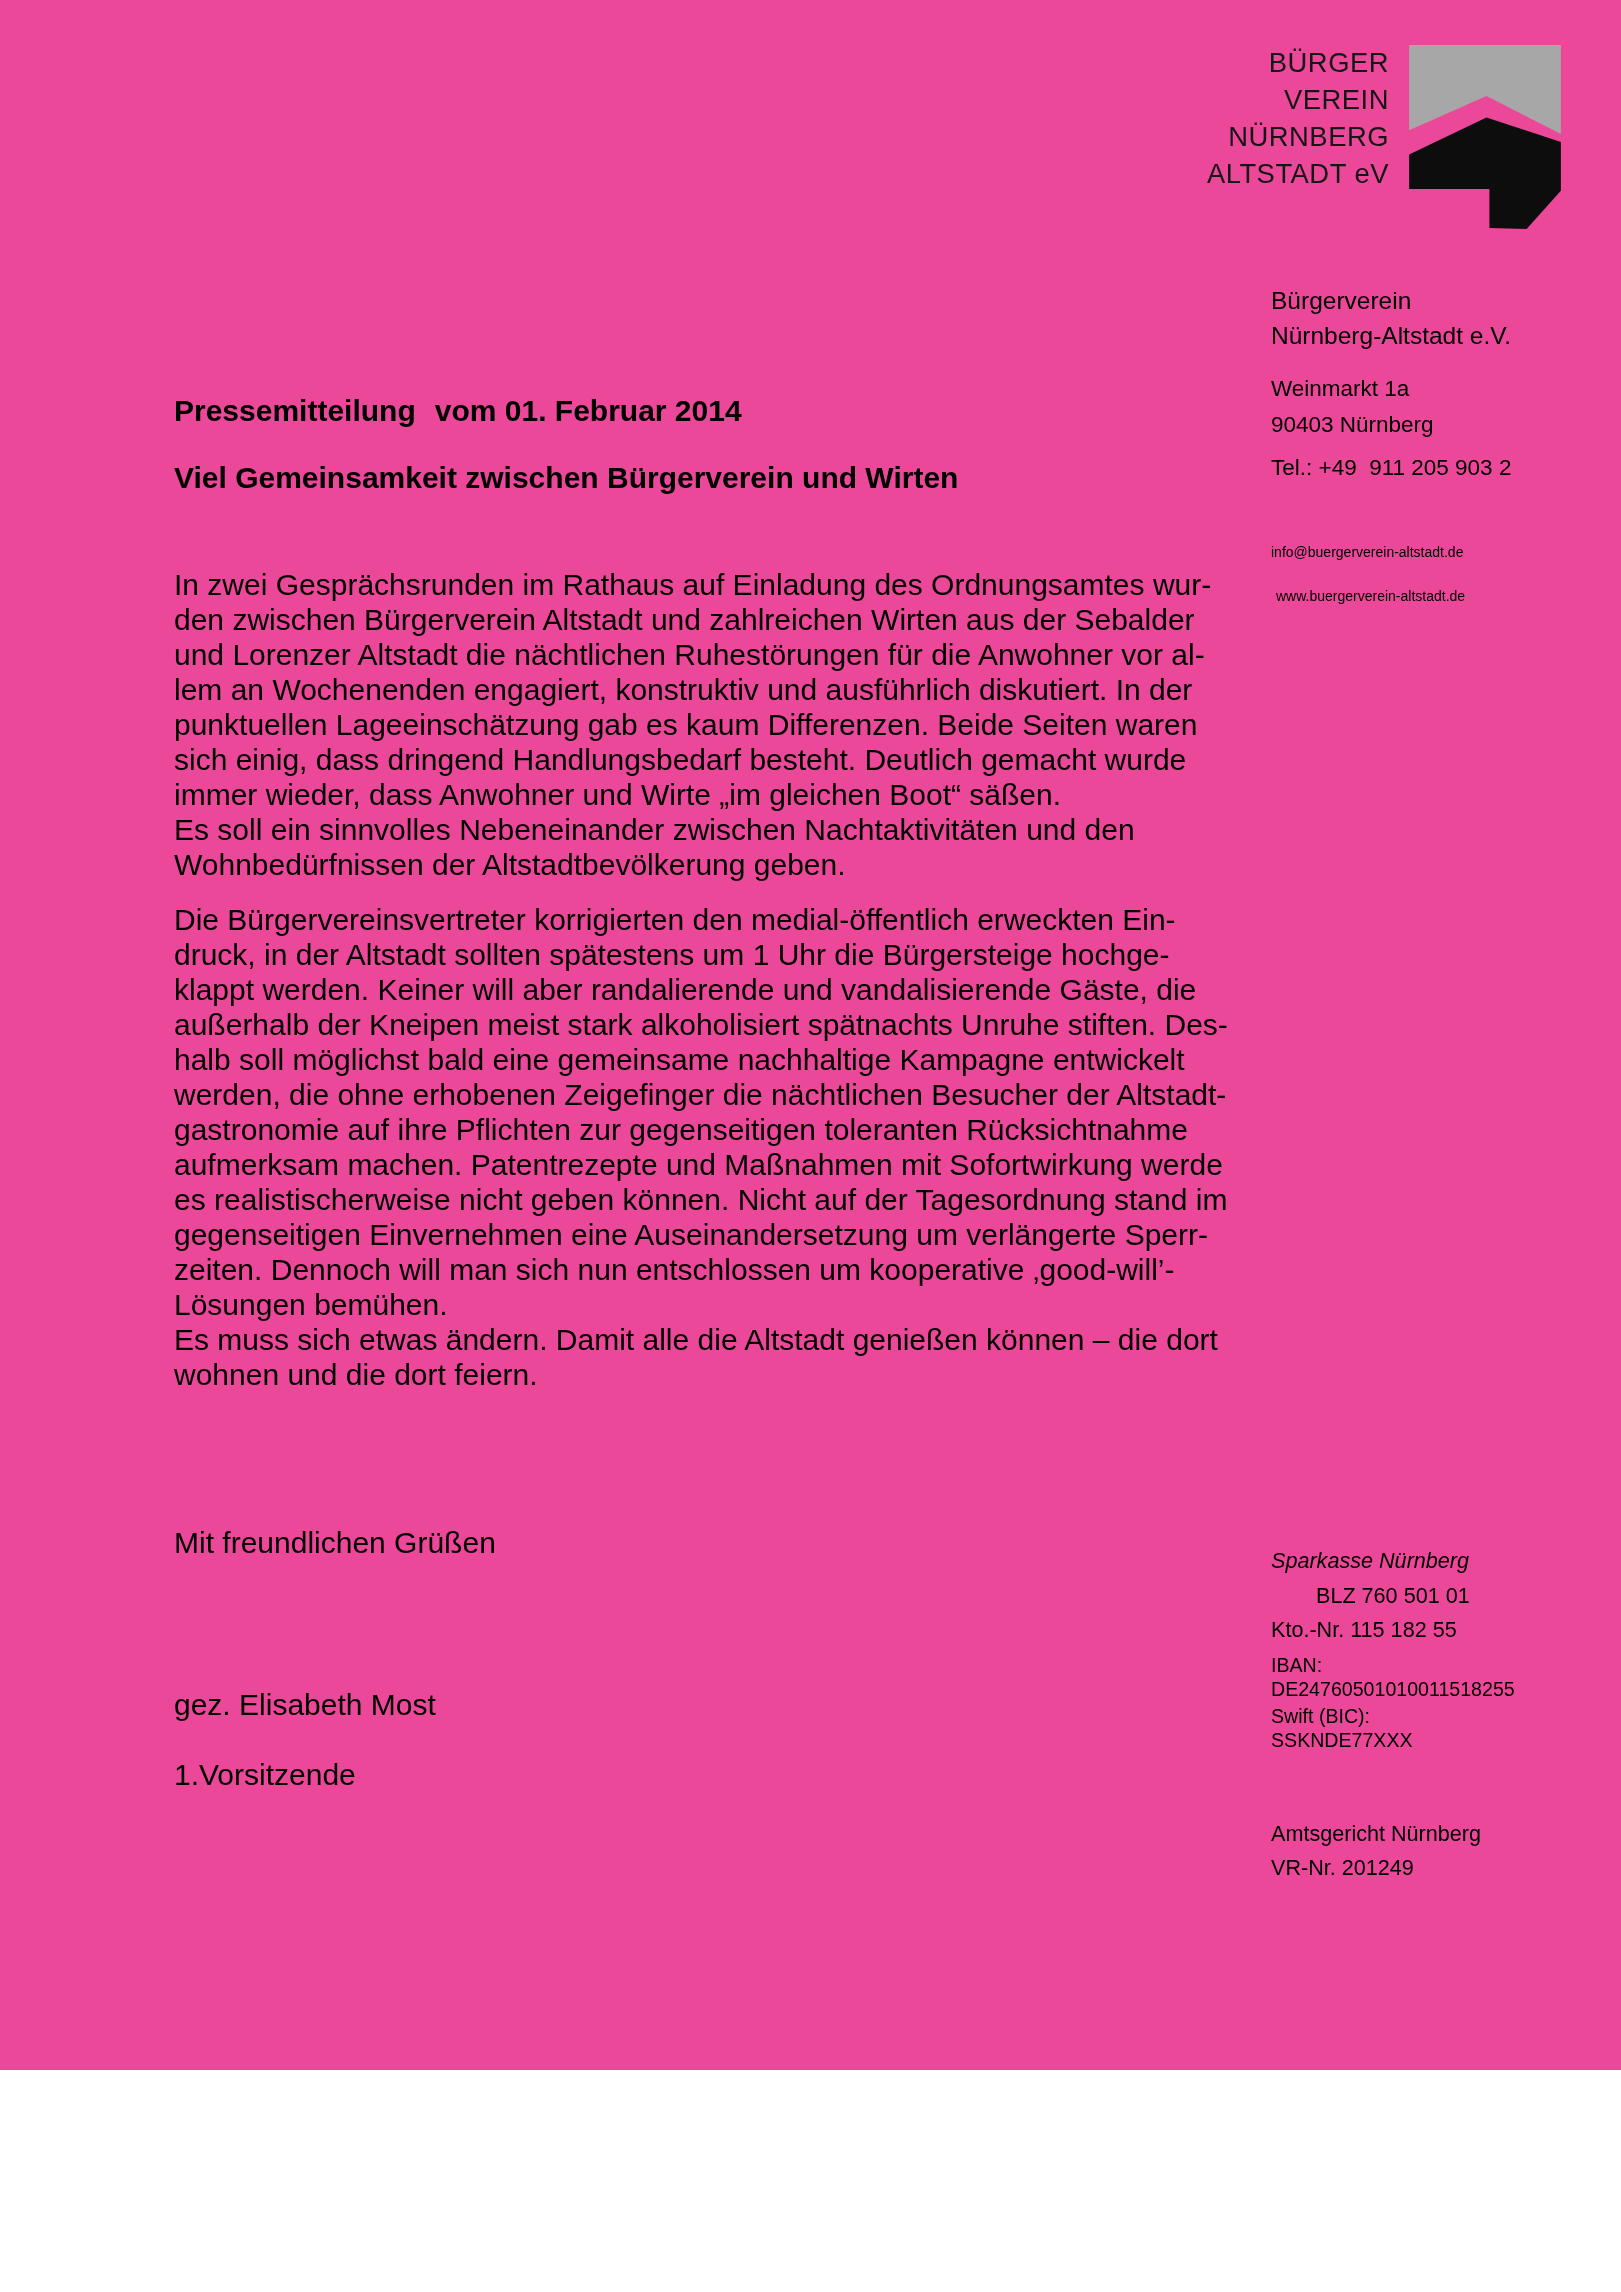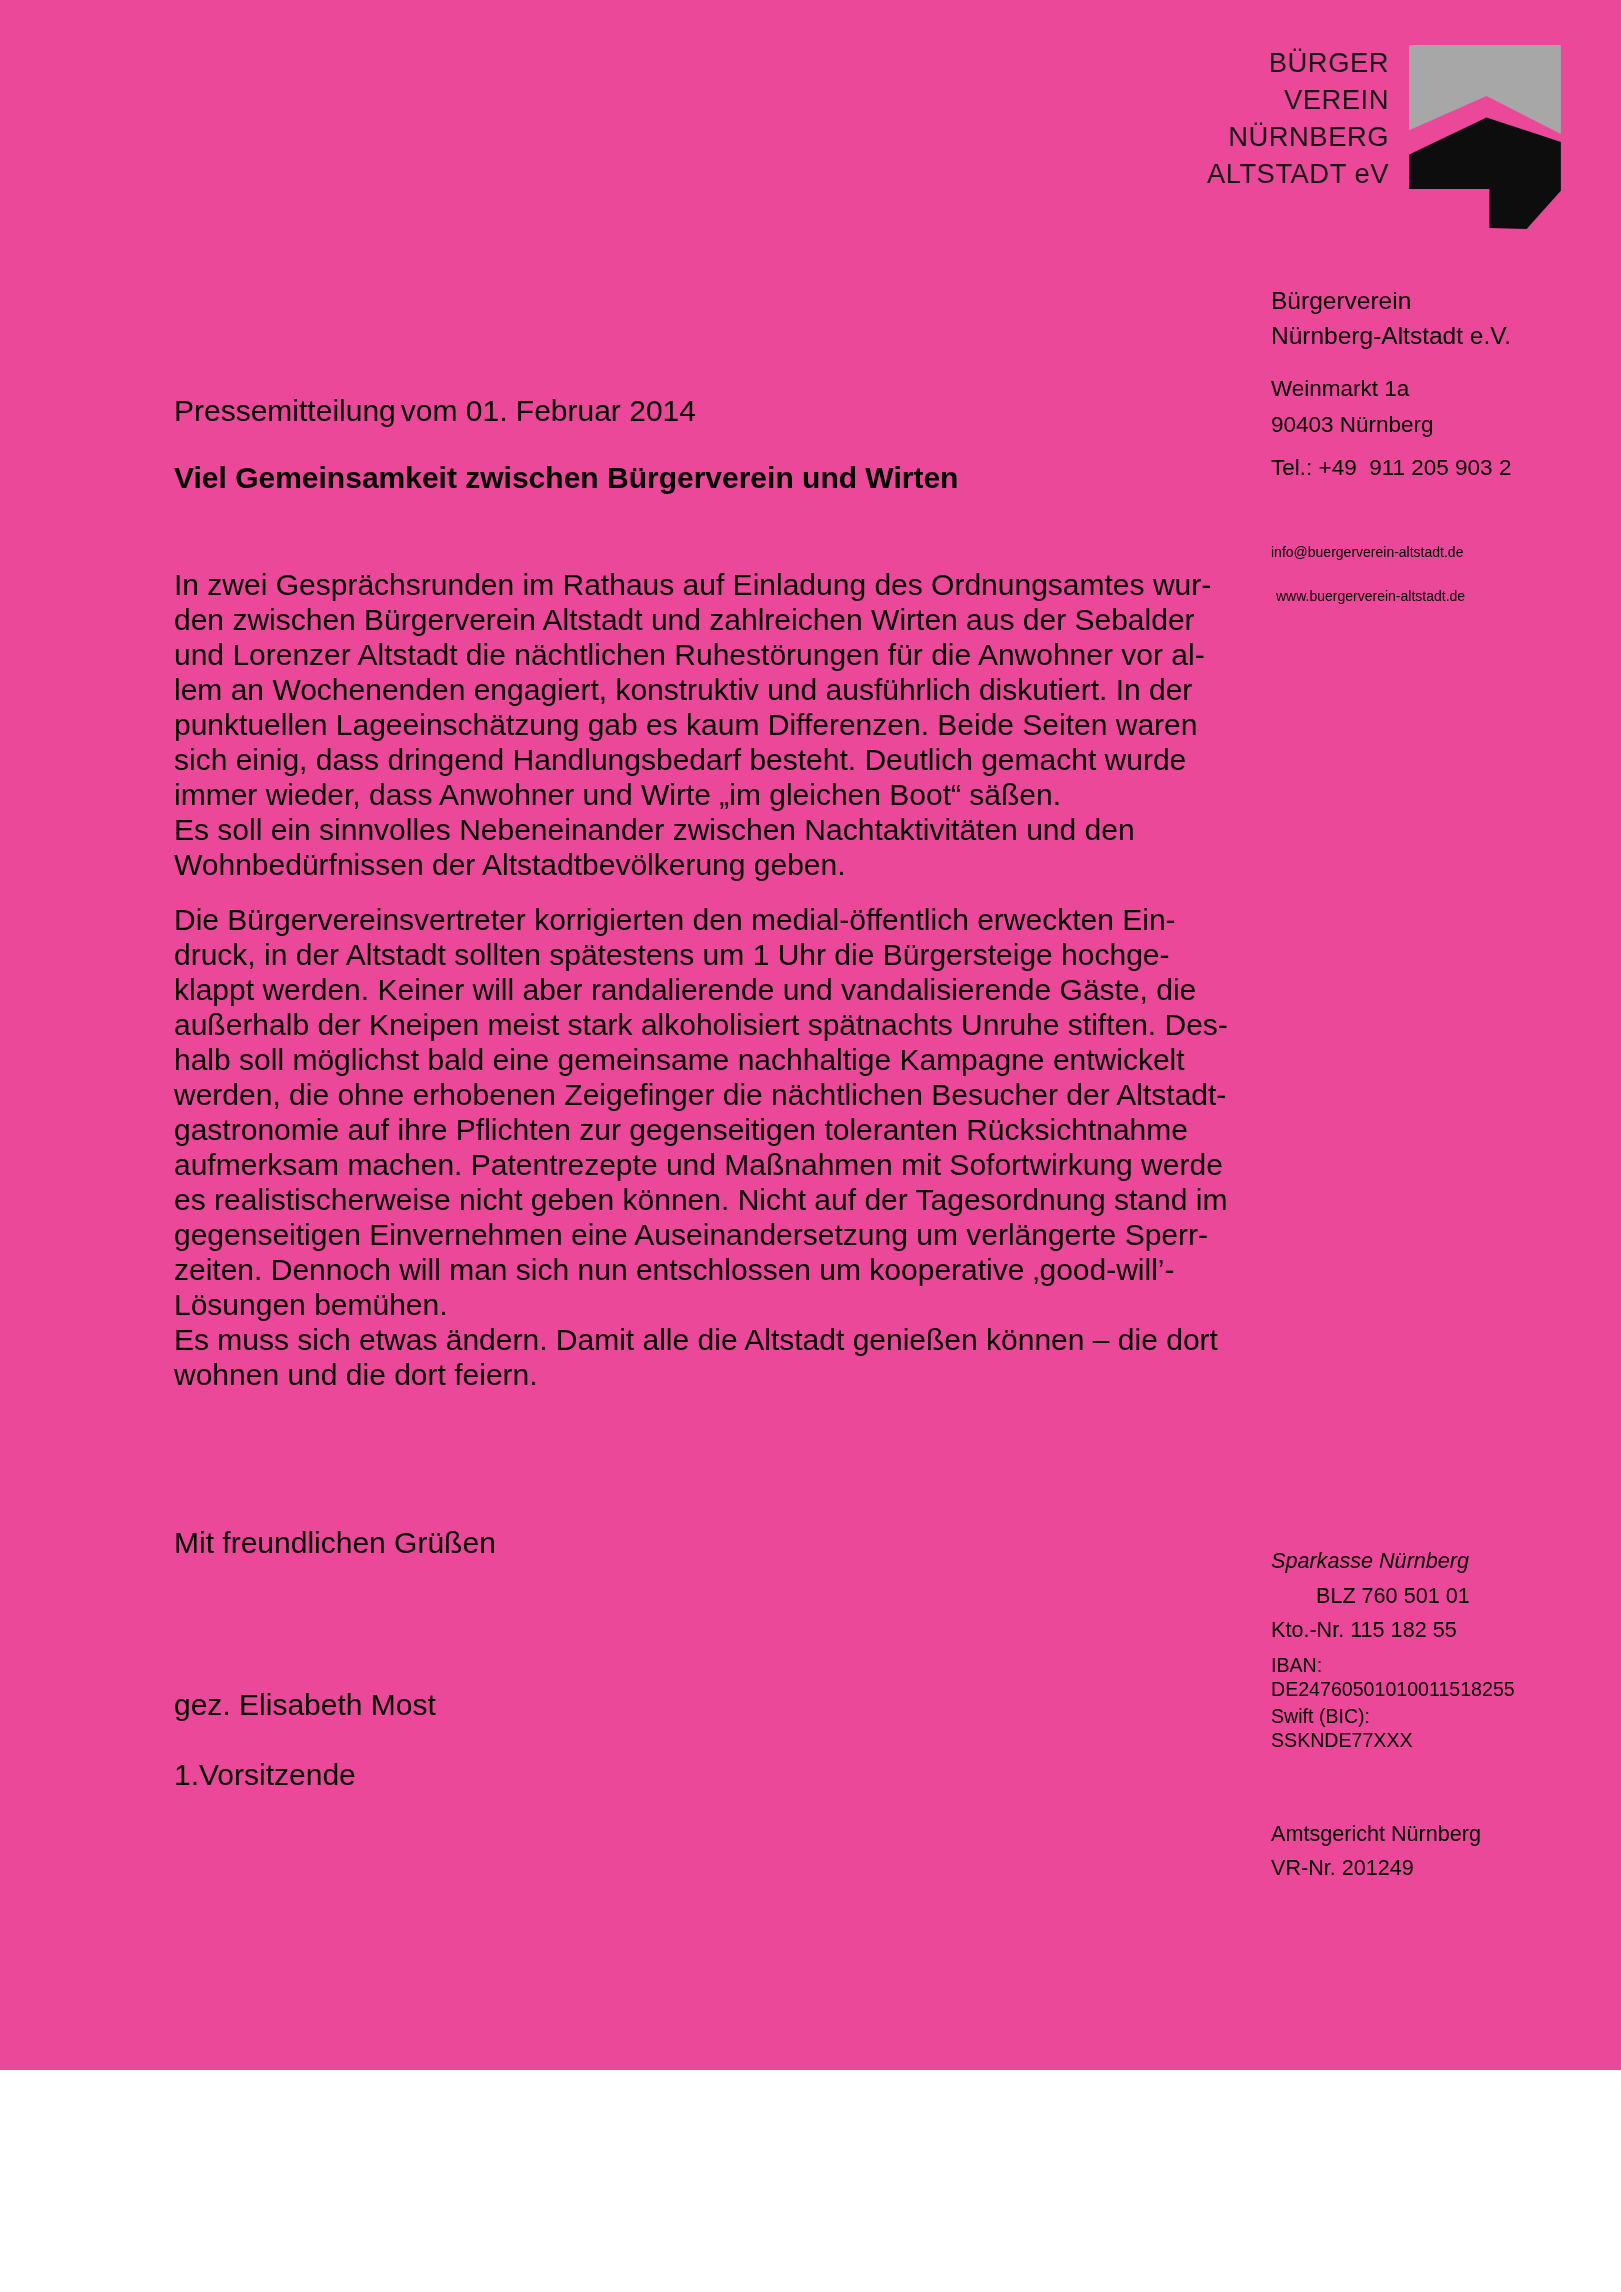--- a/index.html
+++ b/index.html
@@ -52,22 +52,22 @@
   .bank-sub   { font-size: 19.6px; }
 
   
   .heading1 {
     left: 174px;
     top: 393px;
     font-size: 30px;
     line-height: 35px;
     white-space: nowrap;
   }
-  .heading1 .bold  { font-weight: normal; margin-top: 21px; }
-  .heading1 .plain { font-weight: normal; margin-left: 5px; }
+  .heading1 .bold  { font-weight: bold; margin-top: 21px; }
+  .heading1 .plain { font-weight: bold; margin-left: 19px; }
   .heading2 {
     left: 174px;
     top: 460px;
     font-size: 30px;
     line-height: 35px;
     font-weight: bold;
     white-space: nowrap;
   }
 
   

